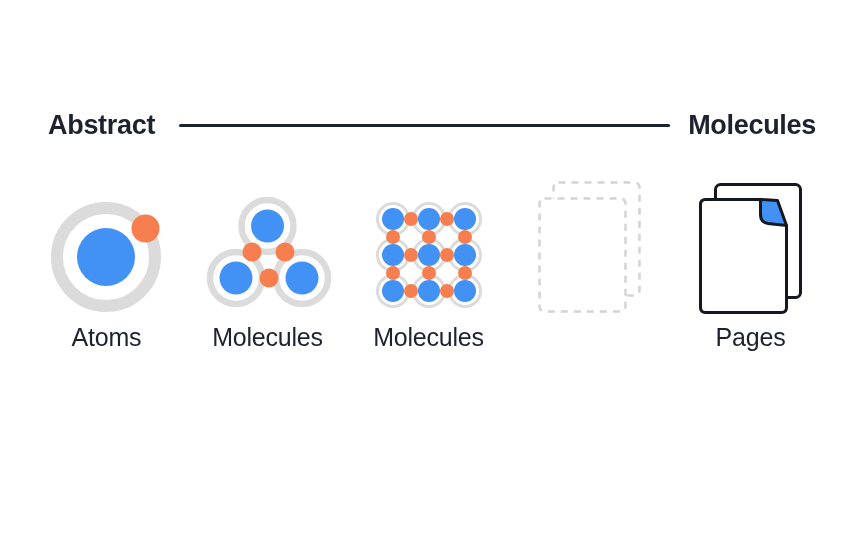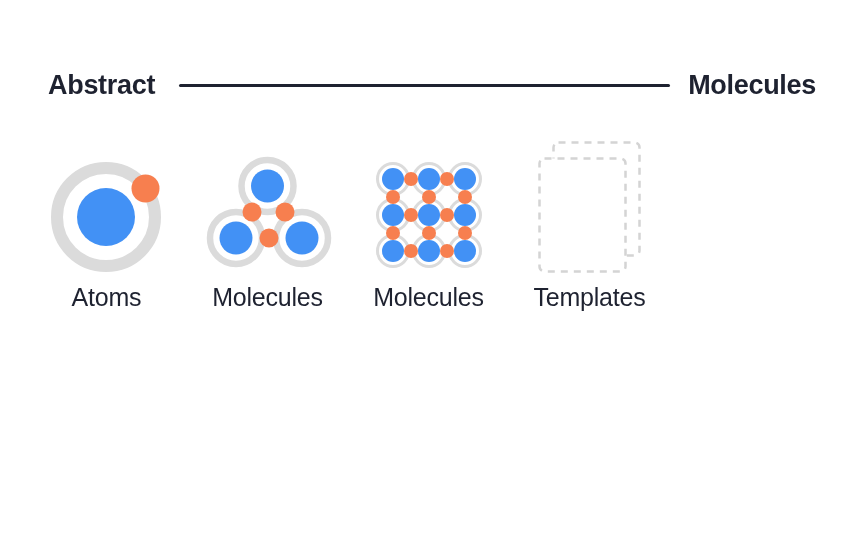--- a/index.html
+++ b/index.html
@@ -11,21 +11,21 @@
     --page_stroke:#15181E;
     --background:#FFFFFF;
   }
   *{margin:0;padding:0;box-sizing:border-box;}
   html,body{width:864px;height:540px;overflow:hidden;}
   body{
     background:var(--background);
     font-family:"Liberation Sans", sans-serif;
     color:var(--ink);
   }
-  .stage-wrap{width:864px;height:540px;padding-top:68px;}
+  .stage-wrap{width:864px;height:540px;padding-top:108px;}
   
   .spectrum-header{
     display:flex;
     align-items:center;
     padding:0 48px;
     height:34px;
   }
   .spectrum-label{
     font-size:27px;
     font-weight:bold;
@@ -159,18 +159,27 @@
       <div class="stage-label">Molecules</div>
     </div>
 
     <div class="column">
       <div class="icon-box">
         <svg width="104" height="134" viewBox="0 0 104 134">
           <rect class="dash-rect" x="15.5" y="1.5" width="86" height="113" rx="5"></rect>
           <rect class="dash-rect" x="1.5" y="17.5" width="86" height="113" rx="5"></rect>
         </svg>
       </div>
-      <div class="stage-label">Templates</div>
     </div>
 
+    <div class="column">
+      <div class="icon-box">
+        <svg width="104" height="132" viewBox="0 0 104 132">
+          <rect class="page-shape" x="16.5" y="1.5" width="85" height="113" rx="5"></rect>
+          <path class="page-shape" d="M 6.5 16.5 H 61.5 L 87.5 42.5 V 124.5 Q 87.5 129.5 82.5 129.5 H 6.5 Q 1.5 129.5 1.5 124.5 V 21.5 Q 1.5 16.5 6.5 16.5 Z"></path>
+          <path class="page-fold" d="M 61.5 16.5 L 78.5 17.5 L 87.5 42.5 L 69 40.5 Q 61.5 39.5 61.5 31.5 Z"></path>
+        </svg>
+      </div>
+      <div class="stage-label">Pages</div>
+    </div>
 
   </div>
 </div>
 
 </body></html>

